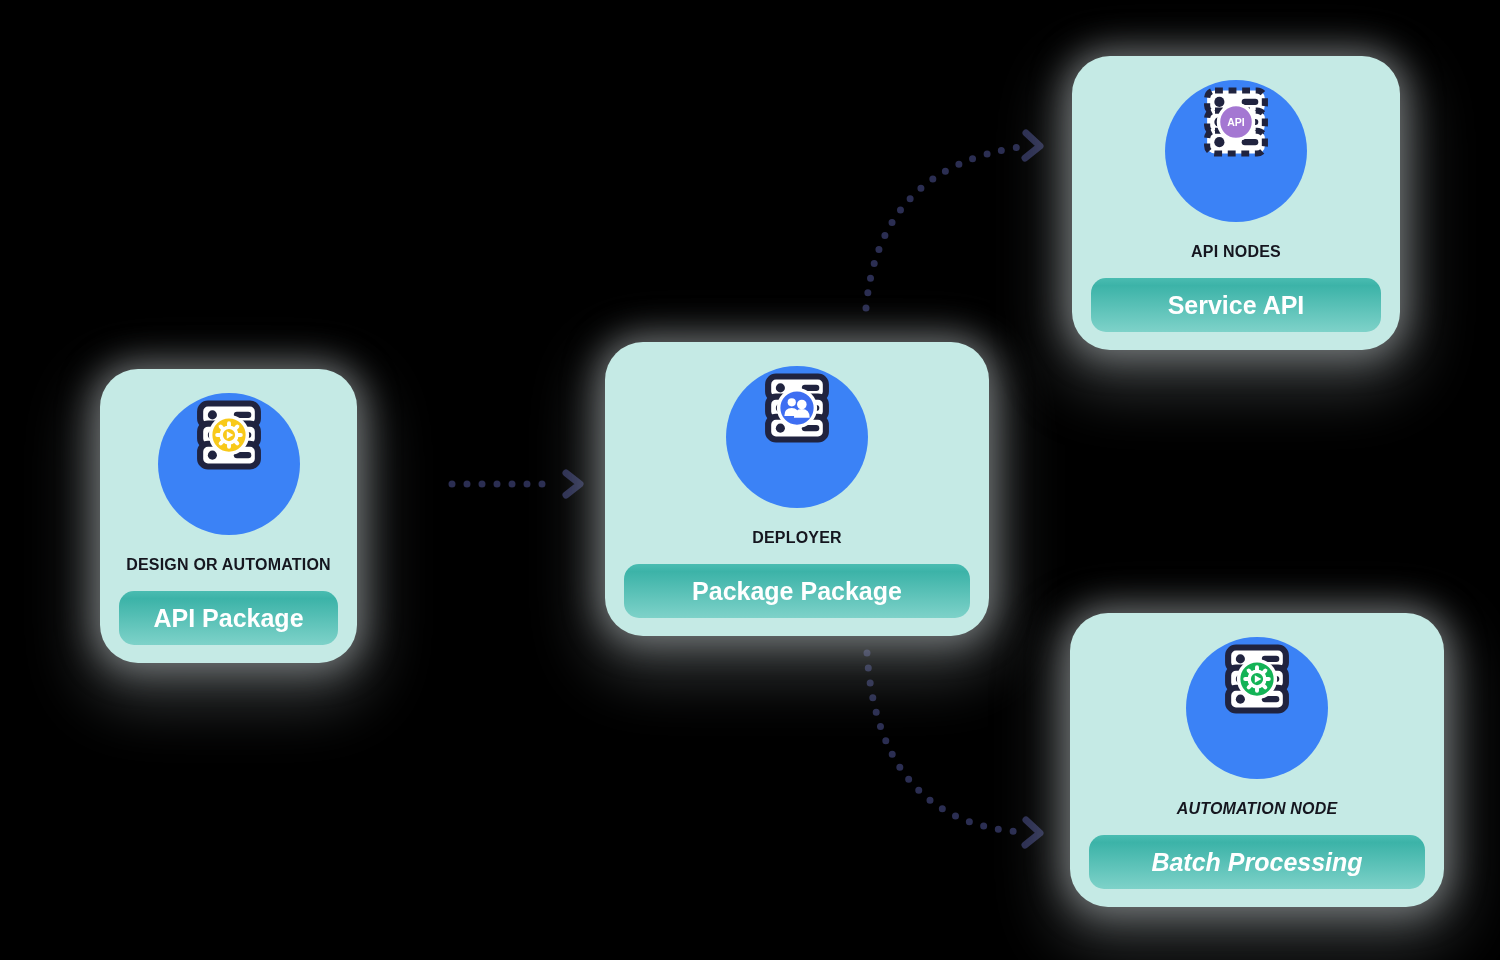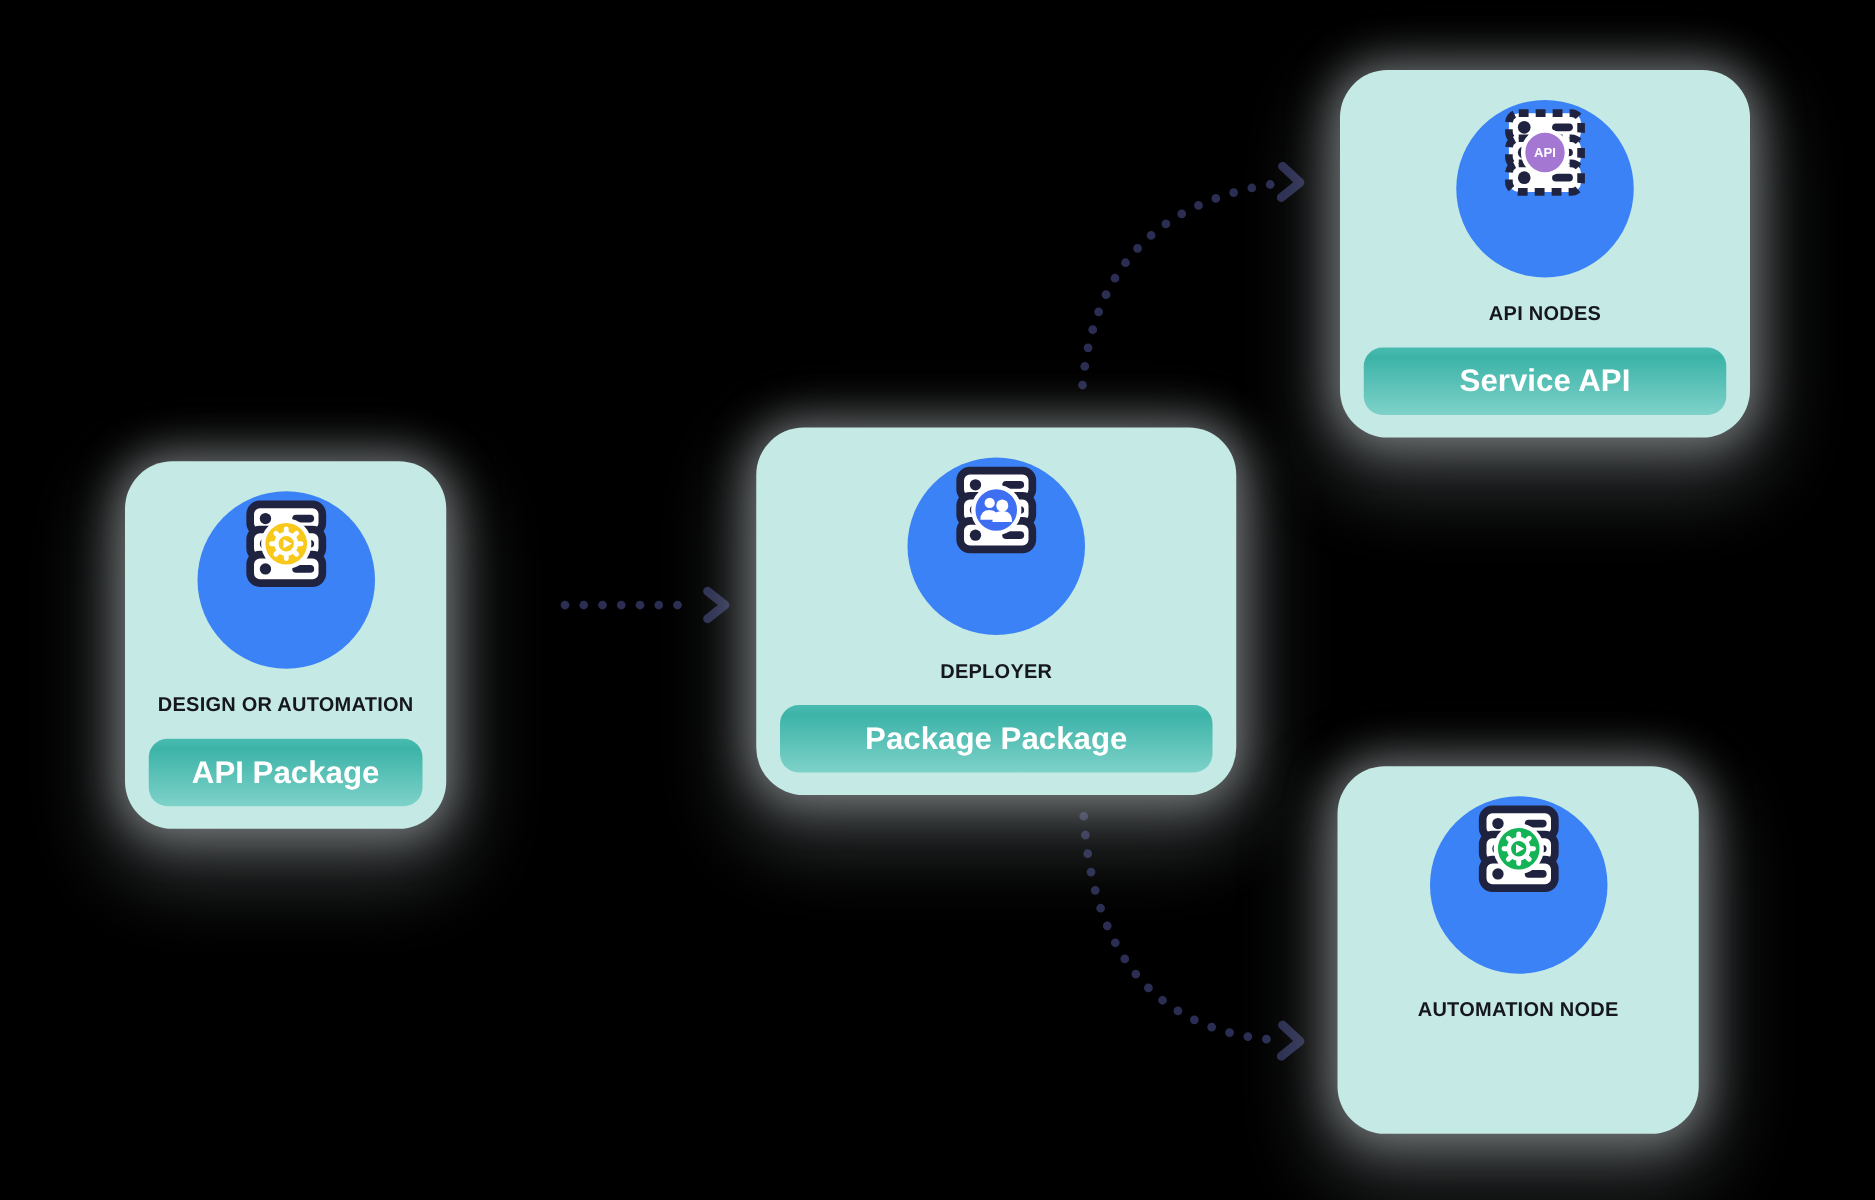--- a/index.html
+++ b/index.html
@@ -135,21 +135,21 @@
       <line class="srv-dash" x1="62" y1="48" x2="70" y2="48"></line>
       <line class="srv-dash" x1="58" y1="71" x2="70" y2="71"></line>
       <circle class="badge-ring" cx="48" cy="48" r="20" fill="#a477d2"></circle>
       <text class="badge-label" x="48" y="52.5" text-anchor="middle">API</text>
     </svg>
   </div>
   <div class="card-title">API NODES</div>
   <div class="card-button">Service API</div>
 </div>
 
-<div class="card" style="left:1070px;top:613px;width:289px;">
+<div class="card" style="left:1070px;top:613px;width:374px;font-style:italic;">
   <div class="icon-circle">
     <svg width="84" height="84" viewBox="0 0 96 96">
       <rect class="srv-outline" x="15" y="12" width="66" height="26" rx="9"></rect>
       <rect class="srv-outline" x="15" y="35" width="66" height="26" rx="9"></rect>
       <rect class="srv-outline" x="15" y="58" width="66" height="26" rx="9"></rect>
       <circle class="srv-dot" cx="29" cy="25" r="5.2"></circle>
       <circle class="srv-dot" cx="29" cy="48" r="5.2"></circle>
       <circle class="srv-dot" cx="29" cy="71" r="5.2"></circle>
       <line class="srv-dash" x1="57" y1="25" x2="70" y2="25"></line>
       <line class="srv-dash" x1="62" y1="48" x2="70" y2="48"></line>
@@ -163,13 +163,14 @@
         <line x1="38.5" y1="38.5" x2="41" y2="41"></line>
           <line x1="55" y1="55" x2="57.5" y2="57.5"></line>
         <line x1="57.5" y1="38.5" x2="55" y2="41"></line>
           <line x1="41" y1="55" x2="38.5" y2="57.5"></line>
       </g>
       <circle class="gear-ring" cx="48" cy="48" r="9"></circle>
       <path d="M45.5 43.8 L53 48 L45.5 52.2 Z" fill="#ffffff"></path>
     </svg>
   </div>
   <div class="card-title">AUTOMATION NODE</div>
+  <div class="card-button">Batch Processing</div>
 </div>
 
 </body></html>

